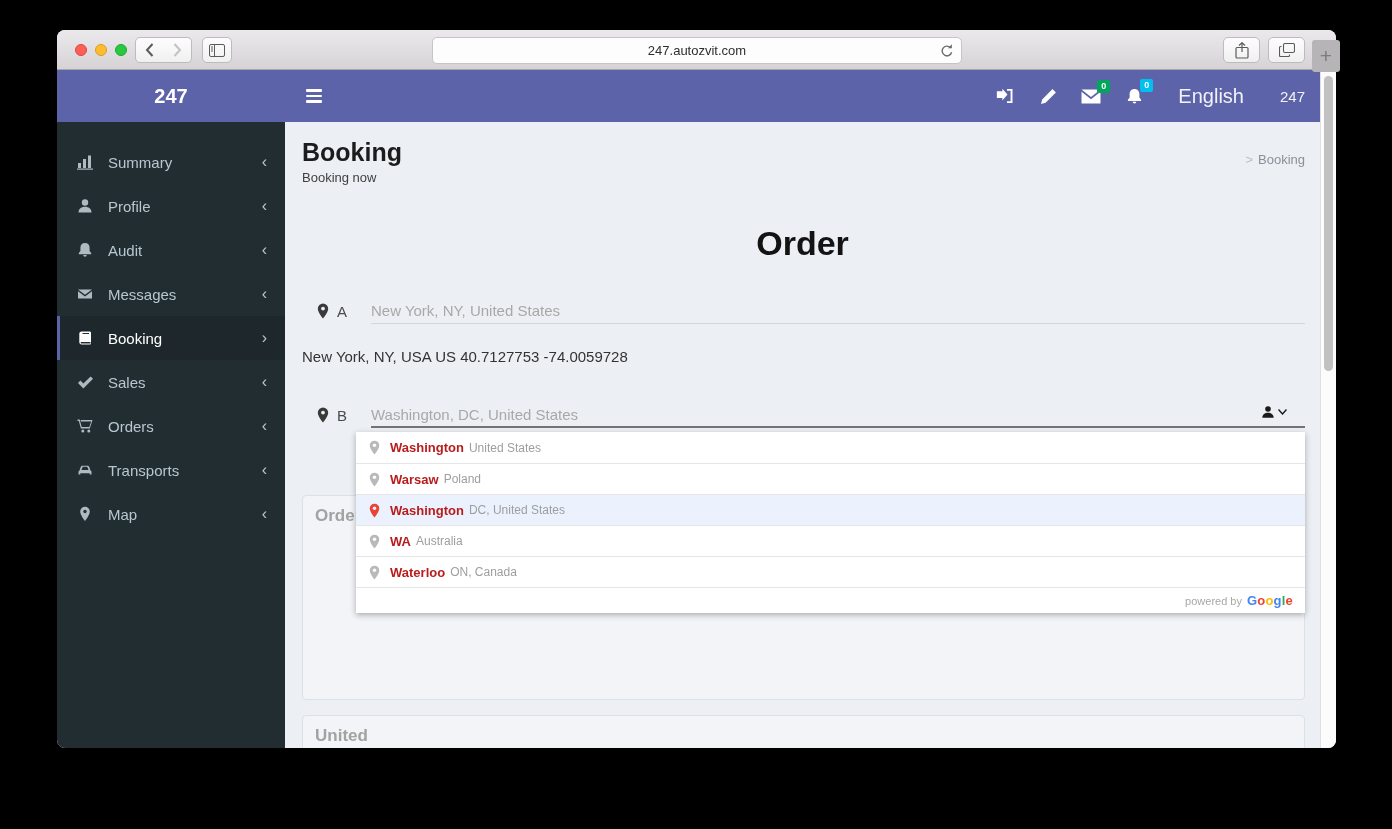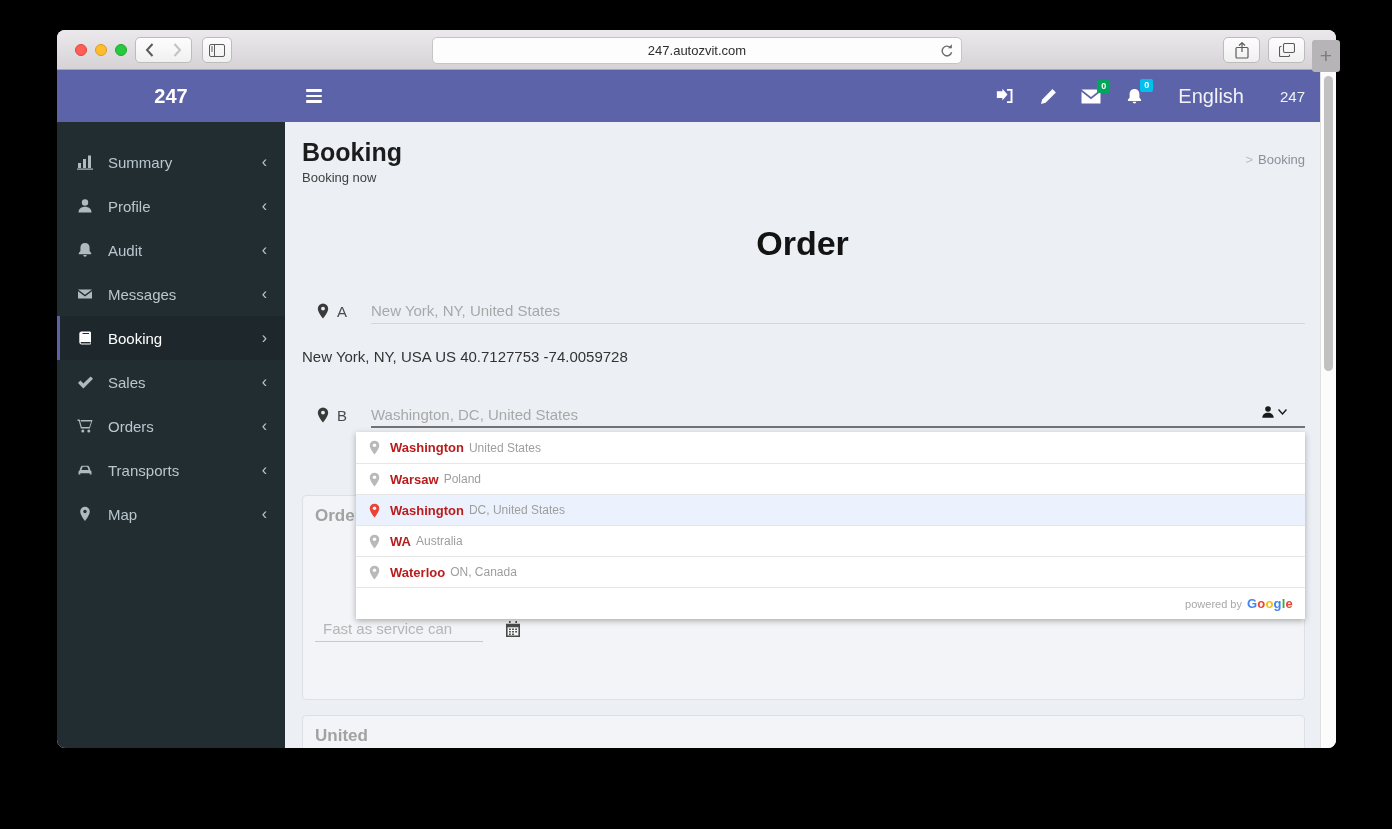--- a/index.html
+++ b/index.html
@@ -89,21 +89,21 @@
   .dropdown { position:absolute; left:71px; top:310px; width:949px; background:#fff;
               box-shadow:0 2px 6px rgba(0,0,0,.3); z-index:3; }
   .pac-item { height:31px; display:flex; align-items:center; padding-left:13px; border-top:1px solid #e6e6e6;
               cursor:pointer; }
   .pac-item:first-child { border-top:none; }
   .pac-item.hl { background:#ebf2fe; }
   .pac-pin { display:flex; color:#b9b9b9; }
   .pac-item.hl .pac-pin { color:#ea4335; }
   .pac-main { margin-left:10px; font-size:13px; font-weight:bold; color:#b91c1c; }
   .pac-sec { margin-left:5px; font-size:12px; color:#9e9e9e; }
-  .pac-footer { height:32px; border-top:1px solid #e6e6e6; display:flex; align-items:center;
+  .pac-footer { height:26px; border-top:1px solid #e6e6e6; display:flex; align-items:center;
                 justify-content:flex-end; padding-right:12px;padding-left:32px; }
   .pwd { font-size:11px; color:#a8a8a8; margin-right:5px; }
   .glogo { font-size:13px; font-weight:600; letter-spacing:0.2px; }
   .g0,.g3 { color:#4285F4; } .g1,.g5 { color:#EA4335; } .g2 { color:#FBBC05; } .g4 { color:#34A853; }
 
   
   .panel { position:absolute; left:17px; right:15px; background:#f2f4f7;
            border:1px solid #dde0e6; border-radius:4px; }
   .order-panel { top:373px; height:205px; }
   .service-panel { top:593px; height:80px; }
@@ -366,39 +366,20 @@
                 <path d="M1.5 14.5c0-3.6 2.9-5.7 6.5-5.7s6.5 2.1 6.5 5.7z"></path>
               </svg>
             <svg width="9" height="6" viewBox="0 0 9 6" style="margin-left:3px">
                 <path d="M.5.5L4.5 5 8.5.5" fill="none" stroke="currentColor" stroke-width="1.4"></path>
               </svg>
           </span>
         </div>
 
         <div class="panel order-panel">
           <div class="panel-title">Order</div>
-          <div class="date-row">
-            <input class="date-input" placeholder="Fast as service can" style="">
-            <span class="cal-icon">
-              <svg width="16" height="16" viewBox="0 0 16 16" fill="currentColor">
-                  <path d="M4 0h1.6v2H4zM10.4 0H12v2h-1.6z"></path>
-                  <path d="M1 2.8h14V16H1zm1.6 3.4v8.2h10.8V6.2z"></path>
-                  <g>
-                    <rect x="4" y="7.5" width="1.8" height="1.5"></rect>
-                    <rect x="7.1" y="7.5" width="1.8" height="1.5"></rect>
-                    <rect x="10.2" y="7.5" width="1.8" height="1.5"></rect>
-                    <rect x="4" y="10" width="1.8" height="1.5"></rect>
-                    <rect x="7.1" y="10" width="1.8" height="1.5"></rect>
-                    <rect x="10.2" y="10" width="1.8" height="1.5"></rect>
-                    <rect x="4" y="12.5" width="1.8" height="1.5"></rect>
-                    <rect x="7.1" y="12.5" width="1.8" height="1.5"></rect>
-                  </g>
-                </svg>
-            </span>
-          </div>
         </div>
 
         <div class="panel service-panel">
           <div class="panel-title">United</div>
         </div>
 
         <div class="dropdown">
 
           <div class="pac-item">
             <span class="pac-pin">

